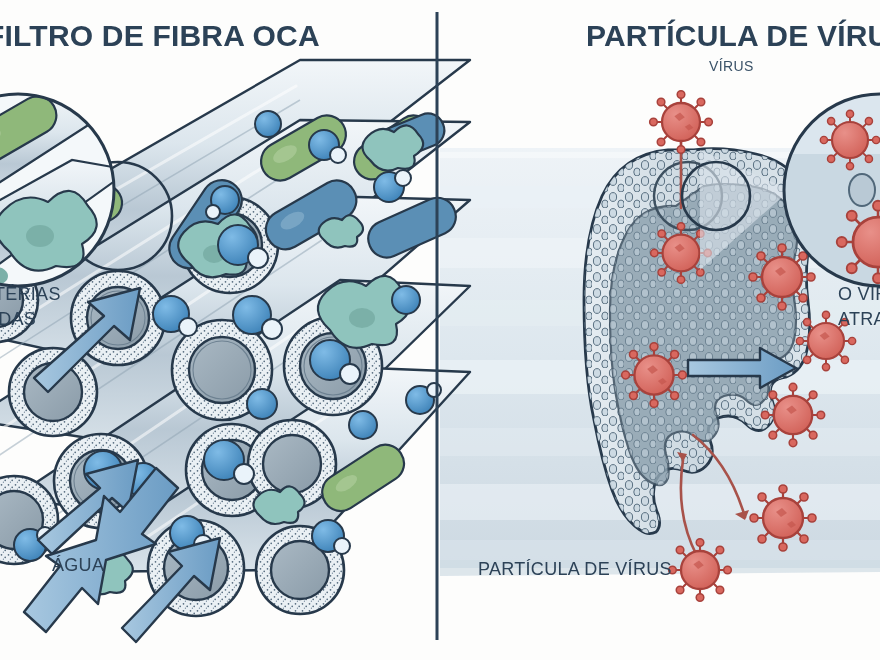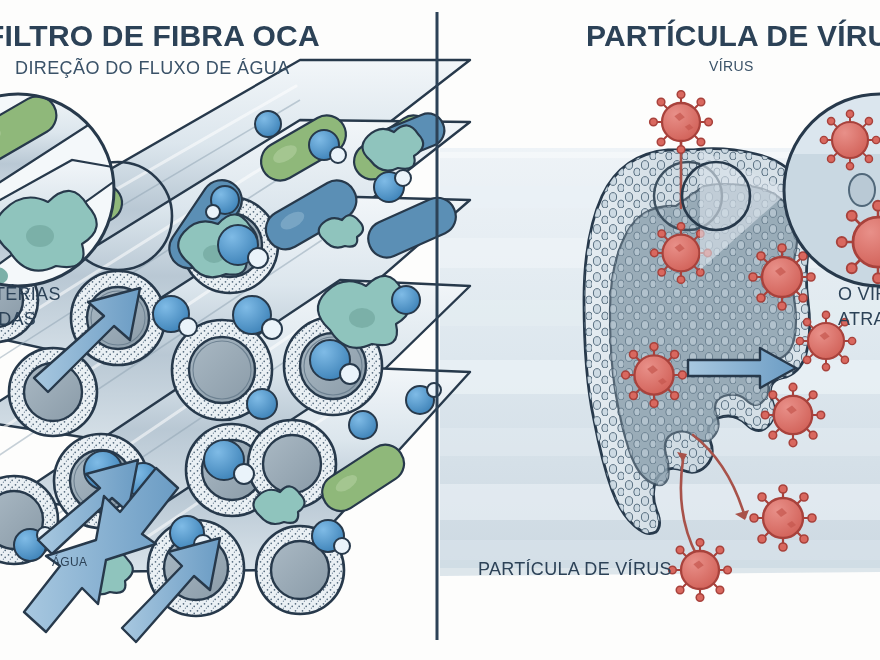--- a/index.html
+++ b/index.html
@@ -23,21 +23,21 @@
   #title-left   { left:-14px; top:19px;  font-size:30px; }
   #subtitle-left{ left:15px;  top:58px;  font-size:18px; }
   #title-right  { left:586px; top:19px;  font-size:30px; }
   #subtitle-right{left:709px; top:58px;  font-size:14px; }
 
   #label-retained {
     position:absolute; left:-44px; top:282px; font-size:18px;
     color:#2c4257; line-height:25px; letter-spacing:.3px;
   }
   #label-water {
-    position:absolute; left:52px; top:555px; font-size:12px;
+    position:absolute; left:52px; top:555px; font-size:18px;
     color:#2c4257; letter-spacing:.3px;
   }
   #label-virus-particle {
     position:absolute; left:478px; top:559px; font-size:18px;
     color:#2c4257; letter-spacing:.3px;
   }
   #label-passes {
     position:absolute; left:838px; top:282px; font-size:18px;
     color:#2c4257; line-height:25px; letter-spacing:.3px;
   }
@@ -678,21 +678,20 @@
         </g>
         <circle r="20" fill="url(#virG)" stroke="#a8423c" stroke-width="2.2"></circle>
       </g>
     </g>
     <circle cx="880" cy="190" r="96" fill="none" stroke="#27394b" stroke-width="3"></circle>
   </g>
 
 </svg>
 
   <div class="ttl" id="title-left">FILTRO DE FIBRA OCA</div>
-  <div class="sub" id="subtitle-left">DIREÇÃO DO FLUXO DE ÁGUA</div>
 
   <div class="ttl" id="title-right">PARTÍCULA DE VÍRUS</div>
   <div class="sub" id="subtitle-right">VÍRUS</div>
 
   <div id="label-retained">
     <div>BACTÉRIAS</div>
     <div>RETIDAS</div>
   </div>
 
   <div id="label-water">ÁGUA</div>

